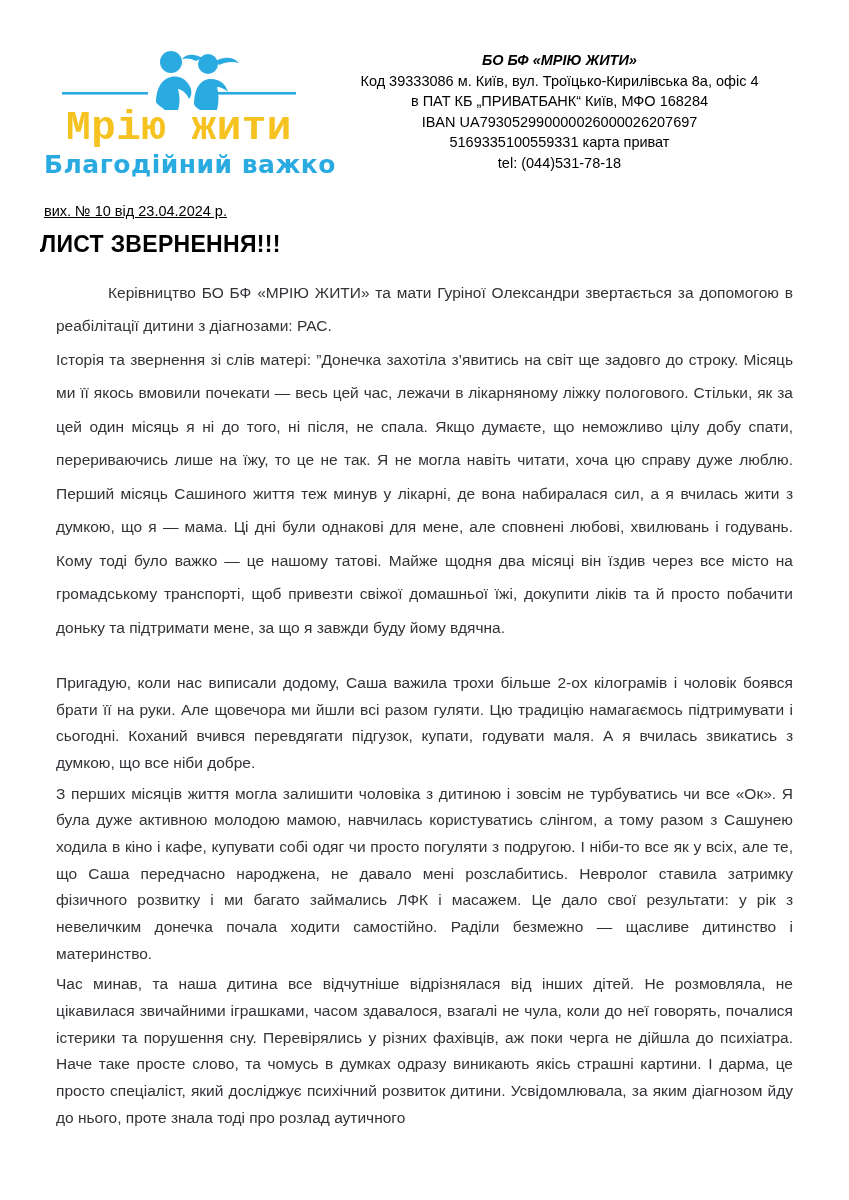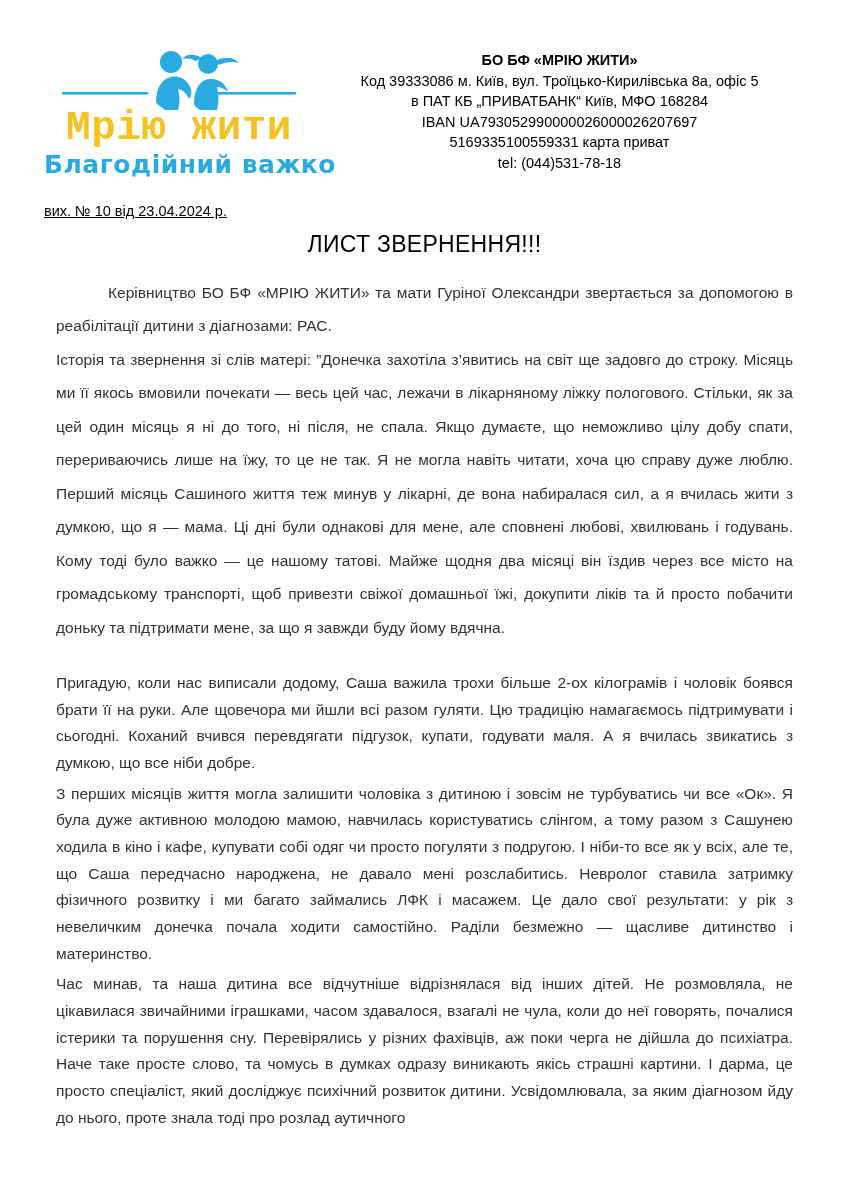--- a/index.html
+++ b/index.html
@@ -67,20 +67,21 @@
   .org-block {
     flex: 1 1 auto;
     text-align: center;
     font-size: 14.5px;
     line-height: 1.42;
     padding-top: 10px;
     color: #000000;
   }
   .org-block .org-name {
     font-weight: bold;
+    font-style: italic;
   }
   .org-block .org-line { white-space: nowrap; }
   .org-block a.email-link {
     color: #2b35af;
     text-decoration: underline;
   }
 
   
   .ref-row {
     position: relative;
@@ -91,26 +92,27 @@
   .ref-no {
     position: absolute;
     left: 44px;
     top: 26px;
     font-size: 14.5px;
     text-decoration: underline;
     color: #000;
     white-space: nowrap;
   }
   .doc-title {
-    text-align: center;
+    text-align: left;
     font-size: 23px;
-    font-weight: normal;
+    font-weight: bold;
     letter-spacing: 0.3px;
     color: #000;
     margin: 8px 0 0 0;
+    padding-left: 40px;
   }
 
   
   .body-wrap {
     padding: 0 56px;
     box-sizing: border-box;
     margin-top: 18px;
   }
   p.para {
     margin: 0;
@@ -164,21 +166,21 @@
         </svg>
       </div>
       <div class="wordmark">
         <span class="w-main">Мрію жити</span>
         <span class="w-sub">Благодійний важко</span>
       </div>
     </div>
 
     <div class="org-block">
       <div class="org-name">БО БФ «МРІЮ ЖИТИ»</div>
-      <div class="org-line">Код 39333086 м. Київ, вул. Троїцько-Кирилівська 8а, офіс 5</div>
+      <div class="org-line">Код 39333086 м. Київ, вул. Троїцько-Кирилівська 8а, офіс 4</div>
       <div class="org-line">в ПАТ КБ „ПРИВАТБАНК“ Київ, МФО 168284</div>
       <div class="org-line">IBAN UA793052990000026000026207697</div>
       <div class="org-line">5169335100559331 карта приват</div>
       <div class="org-line">tel: (044)531-78-18</div>
     </div>
 
   </div>
 
   <div class="ref-row">
     <span class="ref-no">вих. № 10 від 23.04.2024 р.</span>

